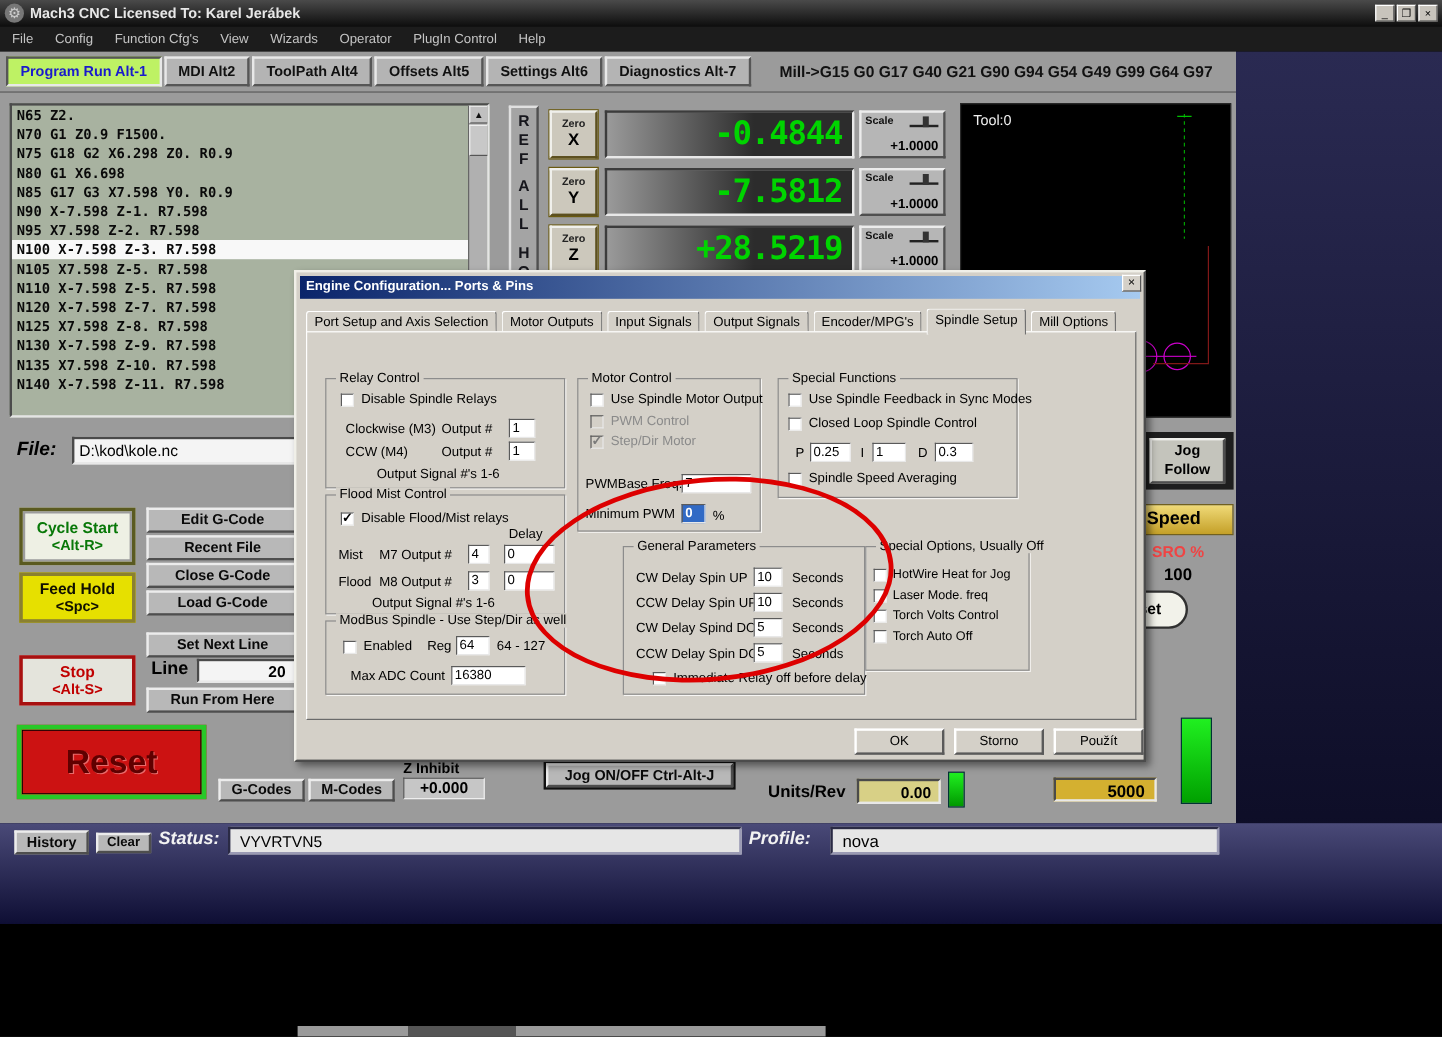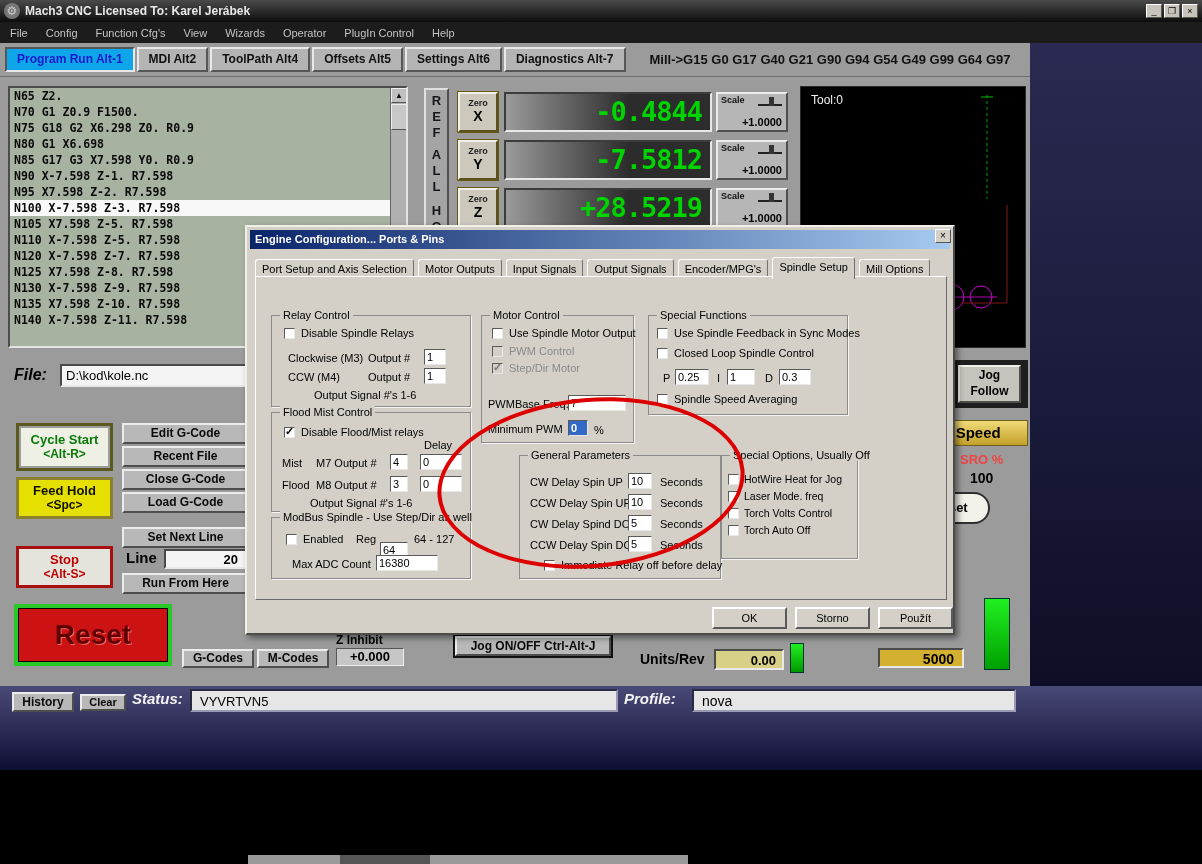--- a/index.html
+++ b/index.html
@@ -20,21 +20,21 @@
 
   .menubar { position:absolute; left:0; top:22px; width:1202px; height:21px;
     background:#1c1c1c; display:flex; align-items:center; gap:18px; padding-left:10px; }
   .menuitem { color:#c4c4c4; font-size:11px; }
 
   .tabrow { position:absolute; left:0; top:43px; width:1030px; height:34px;
     background:#9b9b9b; border-bottom:1px solid #6e6e6e; display:flex; align-items:center; padding-left:5px; }
   .stab { height:25px; padding:0 10px; margin-right:2px; background:#b4b4b4;
     border:2px solid; border-color:#e8e8e8 #565656 #565656 #e8e8e8;
     font-size:12px; font-weight:bold; color:#111; line-height:21px; }
-  .stab.active { border-color:#565656 #e8e8e8 #e8e8e8 #565656; color:#1a1acc; background:#0ea5e9; }
+  .stab.active { border-color:#565656 #e8e8e8 #e8e8e8 #565656; color:#1a1acc; background:#bef264; }
   .modes { font-size:13px; font-weight:bold; color:#111; margin-left:22px; white-space:nowrap; }
 
   .mainarea { position:absolute; left:0; top:77px; width:1030px; height:609px; background:#9b9b9b; }
   .rightmargin { position:absolute; left:1030px; top:43px; width:172px; height:727px;
     background:linear-gradient(180deg,#2a2a52,#0a0a22); }
   .navyband { position:absolute; left:0; top:686px; width:1202px; height:84px;
     background:linear-gradient(180deg,#4a4a78,#0e0e34); }
   .blackband { position:absolute; left:0; top:770px; width:1202px; height:86px; background:#000; }
 
   
@@ -439,21 +439,21 @@
         <input class="fld" style="left: 118px; top: 63px; width: 18px;" value="3">
         <input class="fld" style="left: 148px; top: 63px; width: 42px;" value="0">
         <span class="lbl" style="left:38px;top:84px;">Output Signal #'s 1-6</span>
       </div>
 
       <div class="group" style="left:15px;top:240px;width:200px;height:62px;">
         <span class="legend">ModBus Spindle - Use Step/Dir as well</span>
         <span class="cb" style="left:14px;top:16px;"></span>
         <span class="lbl" style="left:31px;top:15px;">Enabled</span>
         <span class="lbl" style="left:84px;top:15px;">Reg</span>
-        <input class="fld" style="left: 108px; top: 24px; width: 28px;" value="64">
+        <input class="fld" style="left: 108px; top: 12px; width: 28px;" value="64">
         <span class="lbl" style="left:142px;top:15px;">64 - 127</span>
         <span class="lbl" style="left:20px;top:40px;">Max ADC Count</span>
         <input class="fld" style="left: 104px; top: 37px; width: 62px;" value="16380">
       </div>
 
       <div class="group" style="left:263px;top:178px;width:202px;height:124px;">
         <span class="legend">General Parameters</span>
         <span class="lbl" style="left:10px;top:20px;">CW Delay Spin UP</span>
         <input class="fld" style="left: 108px; top: 17px; width: 24px;" value="10">
         <span class="lbl" style="left:140px;top:20px;">Seconds</span>

